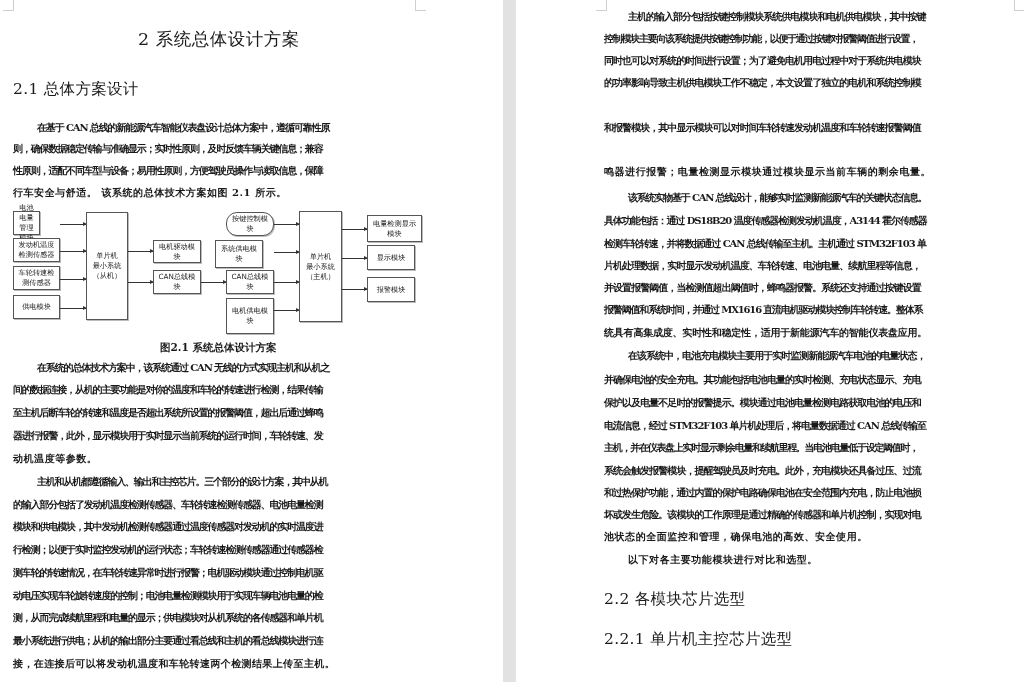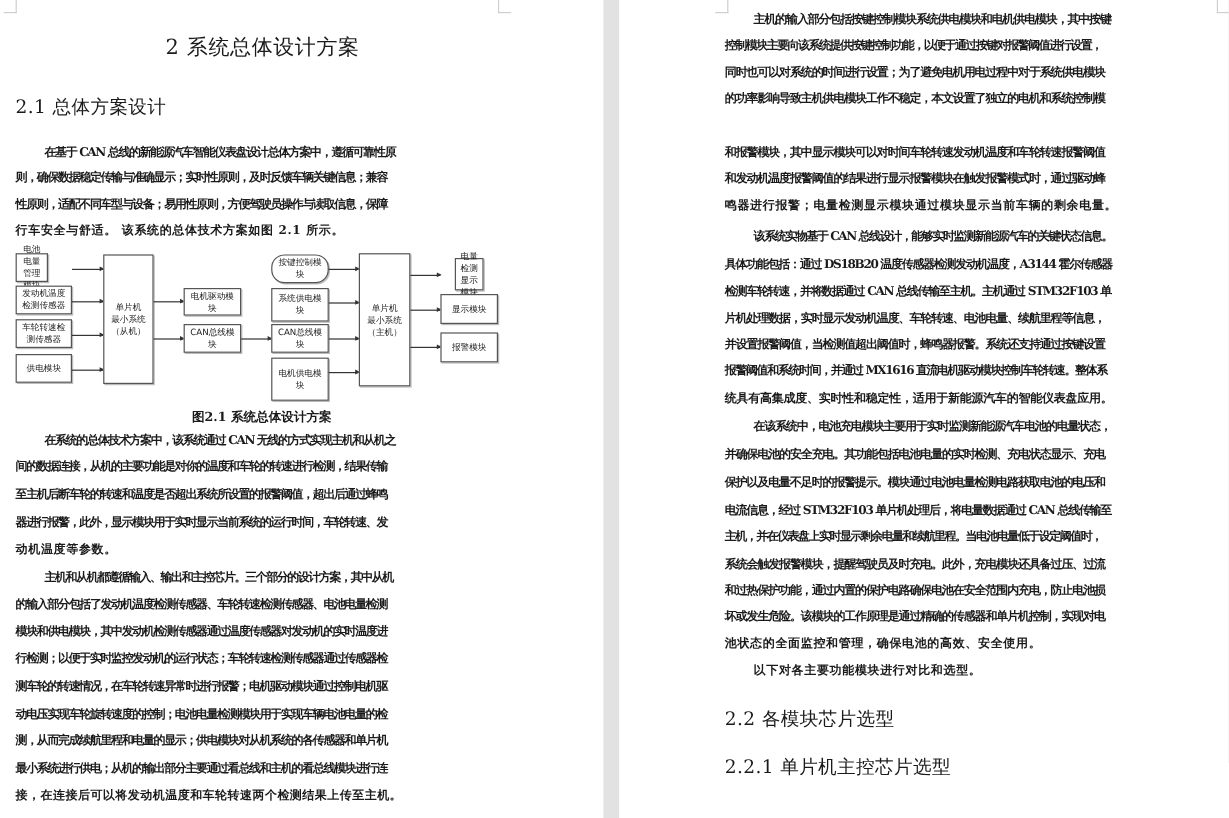--- a/index.html
+++ b/index.html
@@ -91,21 +91,21 @@
       </div>
     <div class="dbox" style="left:153px; top:70px; width:48px; height:24px;">
         <span>CAN总线模块</span>
       </div>
 
     <div class="hline arrow" style="left:201px; top:82px; width:25px;"></div>
 
     <div class="dbox" style="left:226px; top:12px; width:48px; height:24px;border-radius:11px;">
         <span>按键控制模块</span>
       </div>
-    <div class="dbox" style="left:226px; top:40px; width:48px; height:28px;">
+    <div class="dbox" style="left:215px; top:40px; width:48px; height:28px;">
         <span>系统供电模块</span>
       </div>
     <div class="dbox" style="left:226px; top:70px; width:48px; height:24px;">
         <span>CAN总线模块</span>
       </div>
     <div class="dbox" style="left:226px; top:98px; width:48px; height:36px;">
         <span>电机供电模块</span>
       </div>
 
     <div class="hline arrow" style="left:274px; top:24px; width:25px;"></div>
@@ -118,21 +118,21 @@
         <span>单片机</span>
         <span>最小系统</span>
         <span>（主机）</span>
       </div>
     </div>
 
     <div class="hline arrow" style="left:342px; top:29px; width:25px;"></div>
     <div class="hline arrow" style="left:342px; top:58px; width:25px;"></div>
     <div class="hline arrow" style="left:342px; top:89px; width:25px;"></div>
 
-    <div class="dbox" style="left:367px; top:15px; width:24px; height:27px;margin-left:12px;">
+    <div class="dbox" style="left:367px; top:15px; width:55px; height:27px;">
         <span>电量检测显示模块</span>
       </div>
     <div class="dbox" style="left:367px; top:45px; width:48px; height:25px;">
         <span>显示模块</span>
       </div>
     <div class="dbox" style="left:367px; top:77px; width:48px; height:25px;">
         <span>报警模块</span>
       </div>
   </div>
 
@@ -159,21 +159,20 @@
 
 <div id="page-right" class="page">
   <div class="crop tl" style="left:80px; top:0;"></div>
   <div class="crop tr" style="left:498px; top:0;"></div>
 
   <div class="line" style="left: 112px; top: 9px; letter-spacing: -0.98125px;">主机的输入部分包括按键控制模块系统供电模块和电机供电模块，其中按键</div>
   <div class="line" style="left: 88px; top: 31px; letter-spacing: -1.27857px;">控制模块主要向该系统提供按键控制功能，以便于通过按键对报警阈值进行设置，</div>
   <div class="line" style="left: 88px; top: 53px; letter-spacing: -0.95px;">同时也可以对系统的时间进行设置；为了避免电机用电过程中对于系统供电模块</div>
   <div class="line" style="left: 88px; top: 75px; letter-spacing: -0.95px;">的功率影响导致主机供电模块工作不稳定，本文设置了独立的电机和系统控制模</div>
   <div class="line" style="left: 88px; top: 120px; letter-spacing: -0.95px;">和报警模块，其中显示模块可以对时间车轮转速发动机温度和车轮转速报警阈值</div>
-  <div class="line" style="left: 88px; top: 142px; letter-spacing: -0.95px;">和发动机温度报警阈值的结果进行显示报警模块在触发报警模式时，通过驱动蜂</div>
   <div class="line" style="left:88px; top:164px;">鸣器进行报警；电量检测显示模块通过模块显示当前车辆的剩余电量。</div>
 
   <div class="line" style="left: 112px; top: 190px; letter-spacing: -1.2px;">该系统实物基于 CAN 总线设计，能够实时监测新能源汽车的关键状态信息。</div>
   <div class="line" style="left: 88px; top: 213px; letter-spacing: -1.08415px;">具体功能包括：通过 DS18B20 温度传感器检测发动机温度，A3144 霍尔传感器</div>
   <div class="line" style="left: 88px; top: 236px; letter-spacing: -1.05976px;">检测车轮转速，并将数据通过 CAN 总线传输至主机。主机通过 STM32F103 单</div>
   <div class="line" style="left: 88px; top: 258px; letter-spacing: -0.95px;">片机处理数据，实时显示发动机温度、车轮转速、电池电量、续航里程等信息，</div>
   <div class="line" style="left: 88px; top: 280px; letter-spacing: -0.95px;">并设置报警阈值，当检测值超出阈值时，蜂鸣器报警。系统还支持通过按键设置</div>
   <div class="line" style="left: 88px; top: 302px; letter-spacing: -1.16053px;">报警阈值和系统时间，并通过 MX1616 直流电机驱动模块控制车轮转速。整体系</div>
   <div class="line" style="left: 88px; top: 325px; letter-spacing: -0.207576px;">统具有高集成度、实时性和稳定性，适用于新能源汽车的智能仪表盘应用。</div>
 

